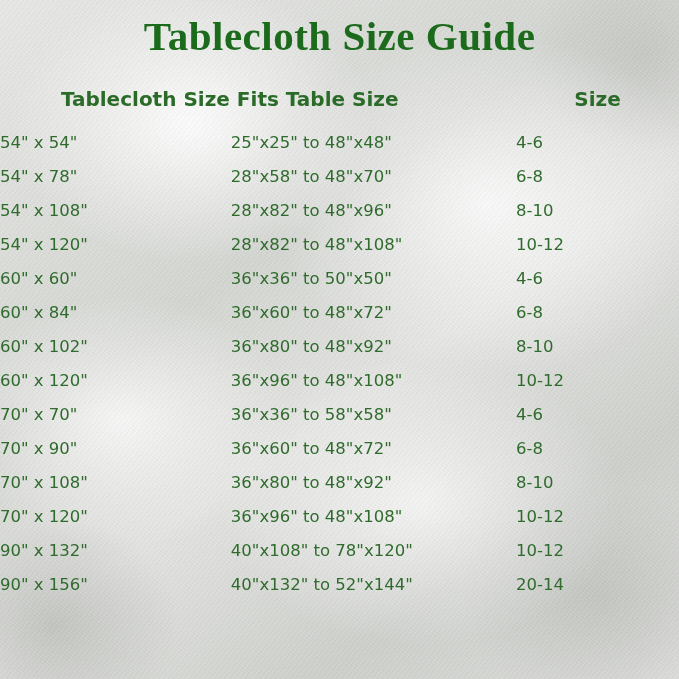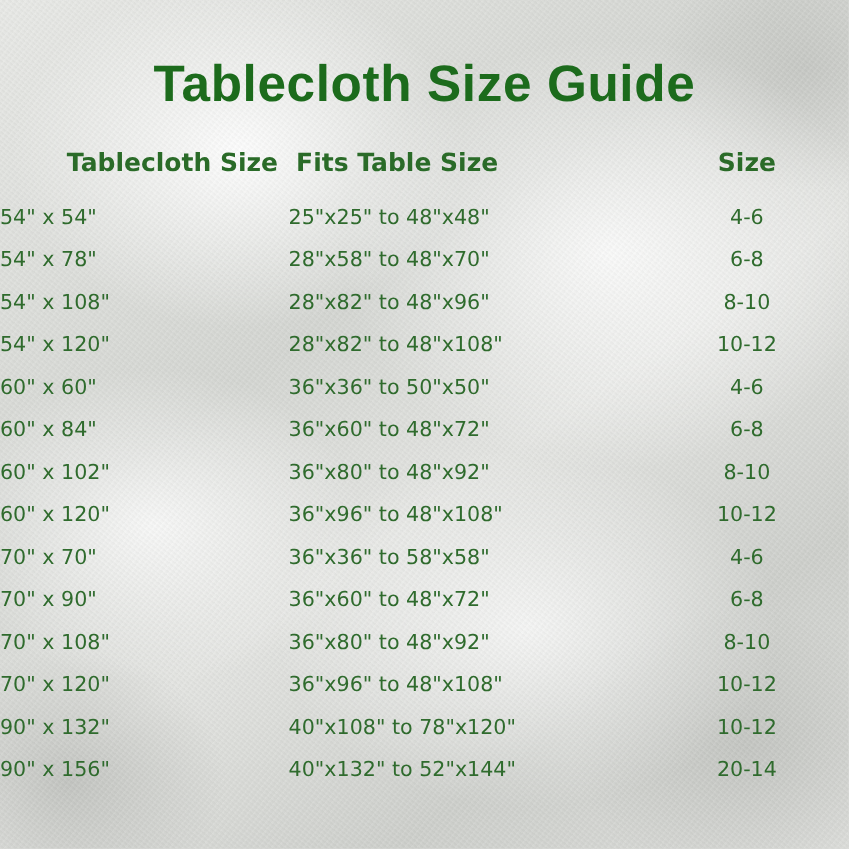--- a/index.html
+++ b/index.html
@@ -44,22 +44,22 @@
   .content {
     position: relative;
     z-index: 2;
   }
   .title {
     text-align: center;
     color: #1c6b1c;
     font-weight: bold;
     font-size: 41px;
     letter-spacing: 0.5px;
-    padding-top: 44px;
-    font-family: Liberation Sans, sans-serif;
+    padding-top: 12px;
+    font-family: Liberation Serif, serif;
   }
   table.guide {
     width: 100%;
     border-collapse: collapse;
     margin-top: 26px;
     color: #2e6b2c;
   }
   table.guide th {
     font-size: 20px;
     font-weight: bold;
@@ -69,22 +69,22 @@
   }
   table.guide td {
     font-size: 16.5px;
     color: #2f6b2d;
     padding: 7.5px 0;
     font-family: "DejaVu Sans", sans-serif;
     white-space: nowrap;
   }
   .col-size    { width: 34%; text-align: left;  padding-left: 74px; box-sizing: border-box; }
   .col-fits    { width: 42%; text-align: left;  padding-left: 8px;  box-sizing: border-box; }
-  .col-seats   { width: 24%; text-align: center; }
-  th.col-size  { text-align: center; padding-left: 46px; }
+  .col-seats   { width: 24%; }
+  th.col-size  { text-align: right; padding-left: 46px; }
   th.col-fits  { text-align: left; padding-left: 6px; }
   th.col-seats { text-align: center; }
 </style>
 </head>
 <body>
 
 <div id="page">
   <div class="content">
 
     <div class="title">Tablecloth Size Guide</div>

